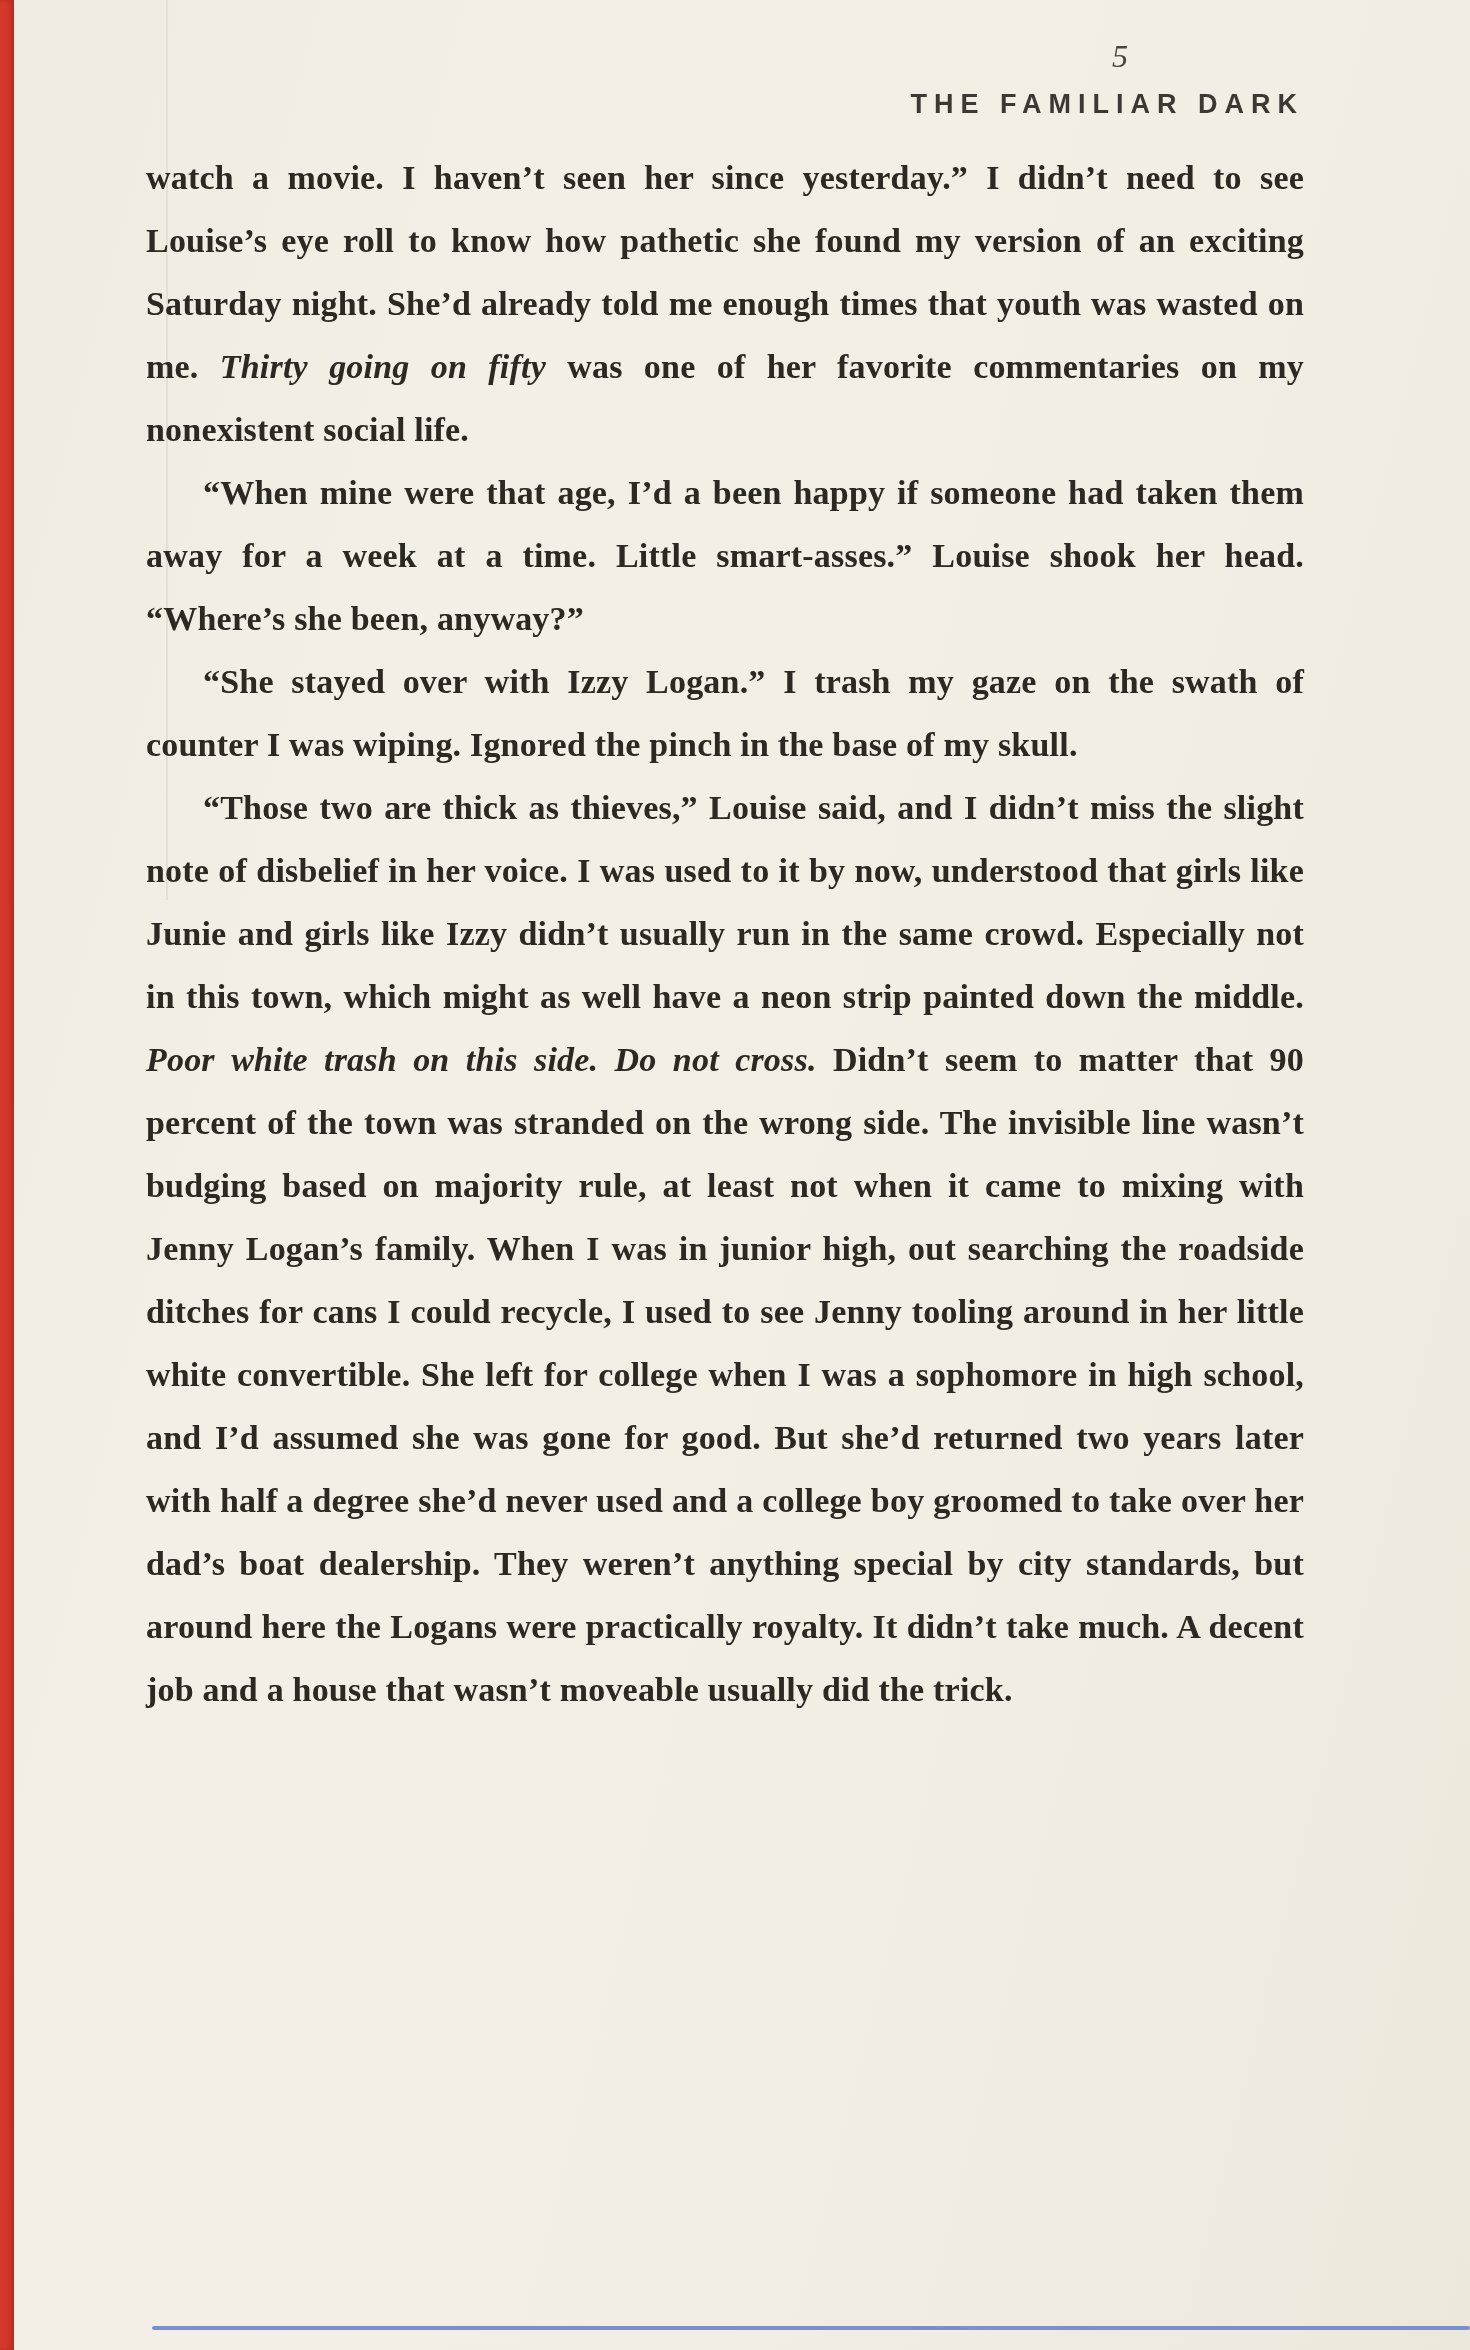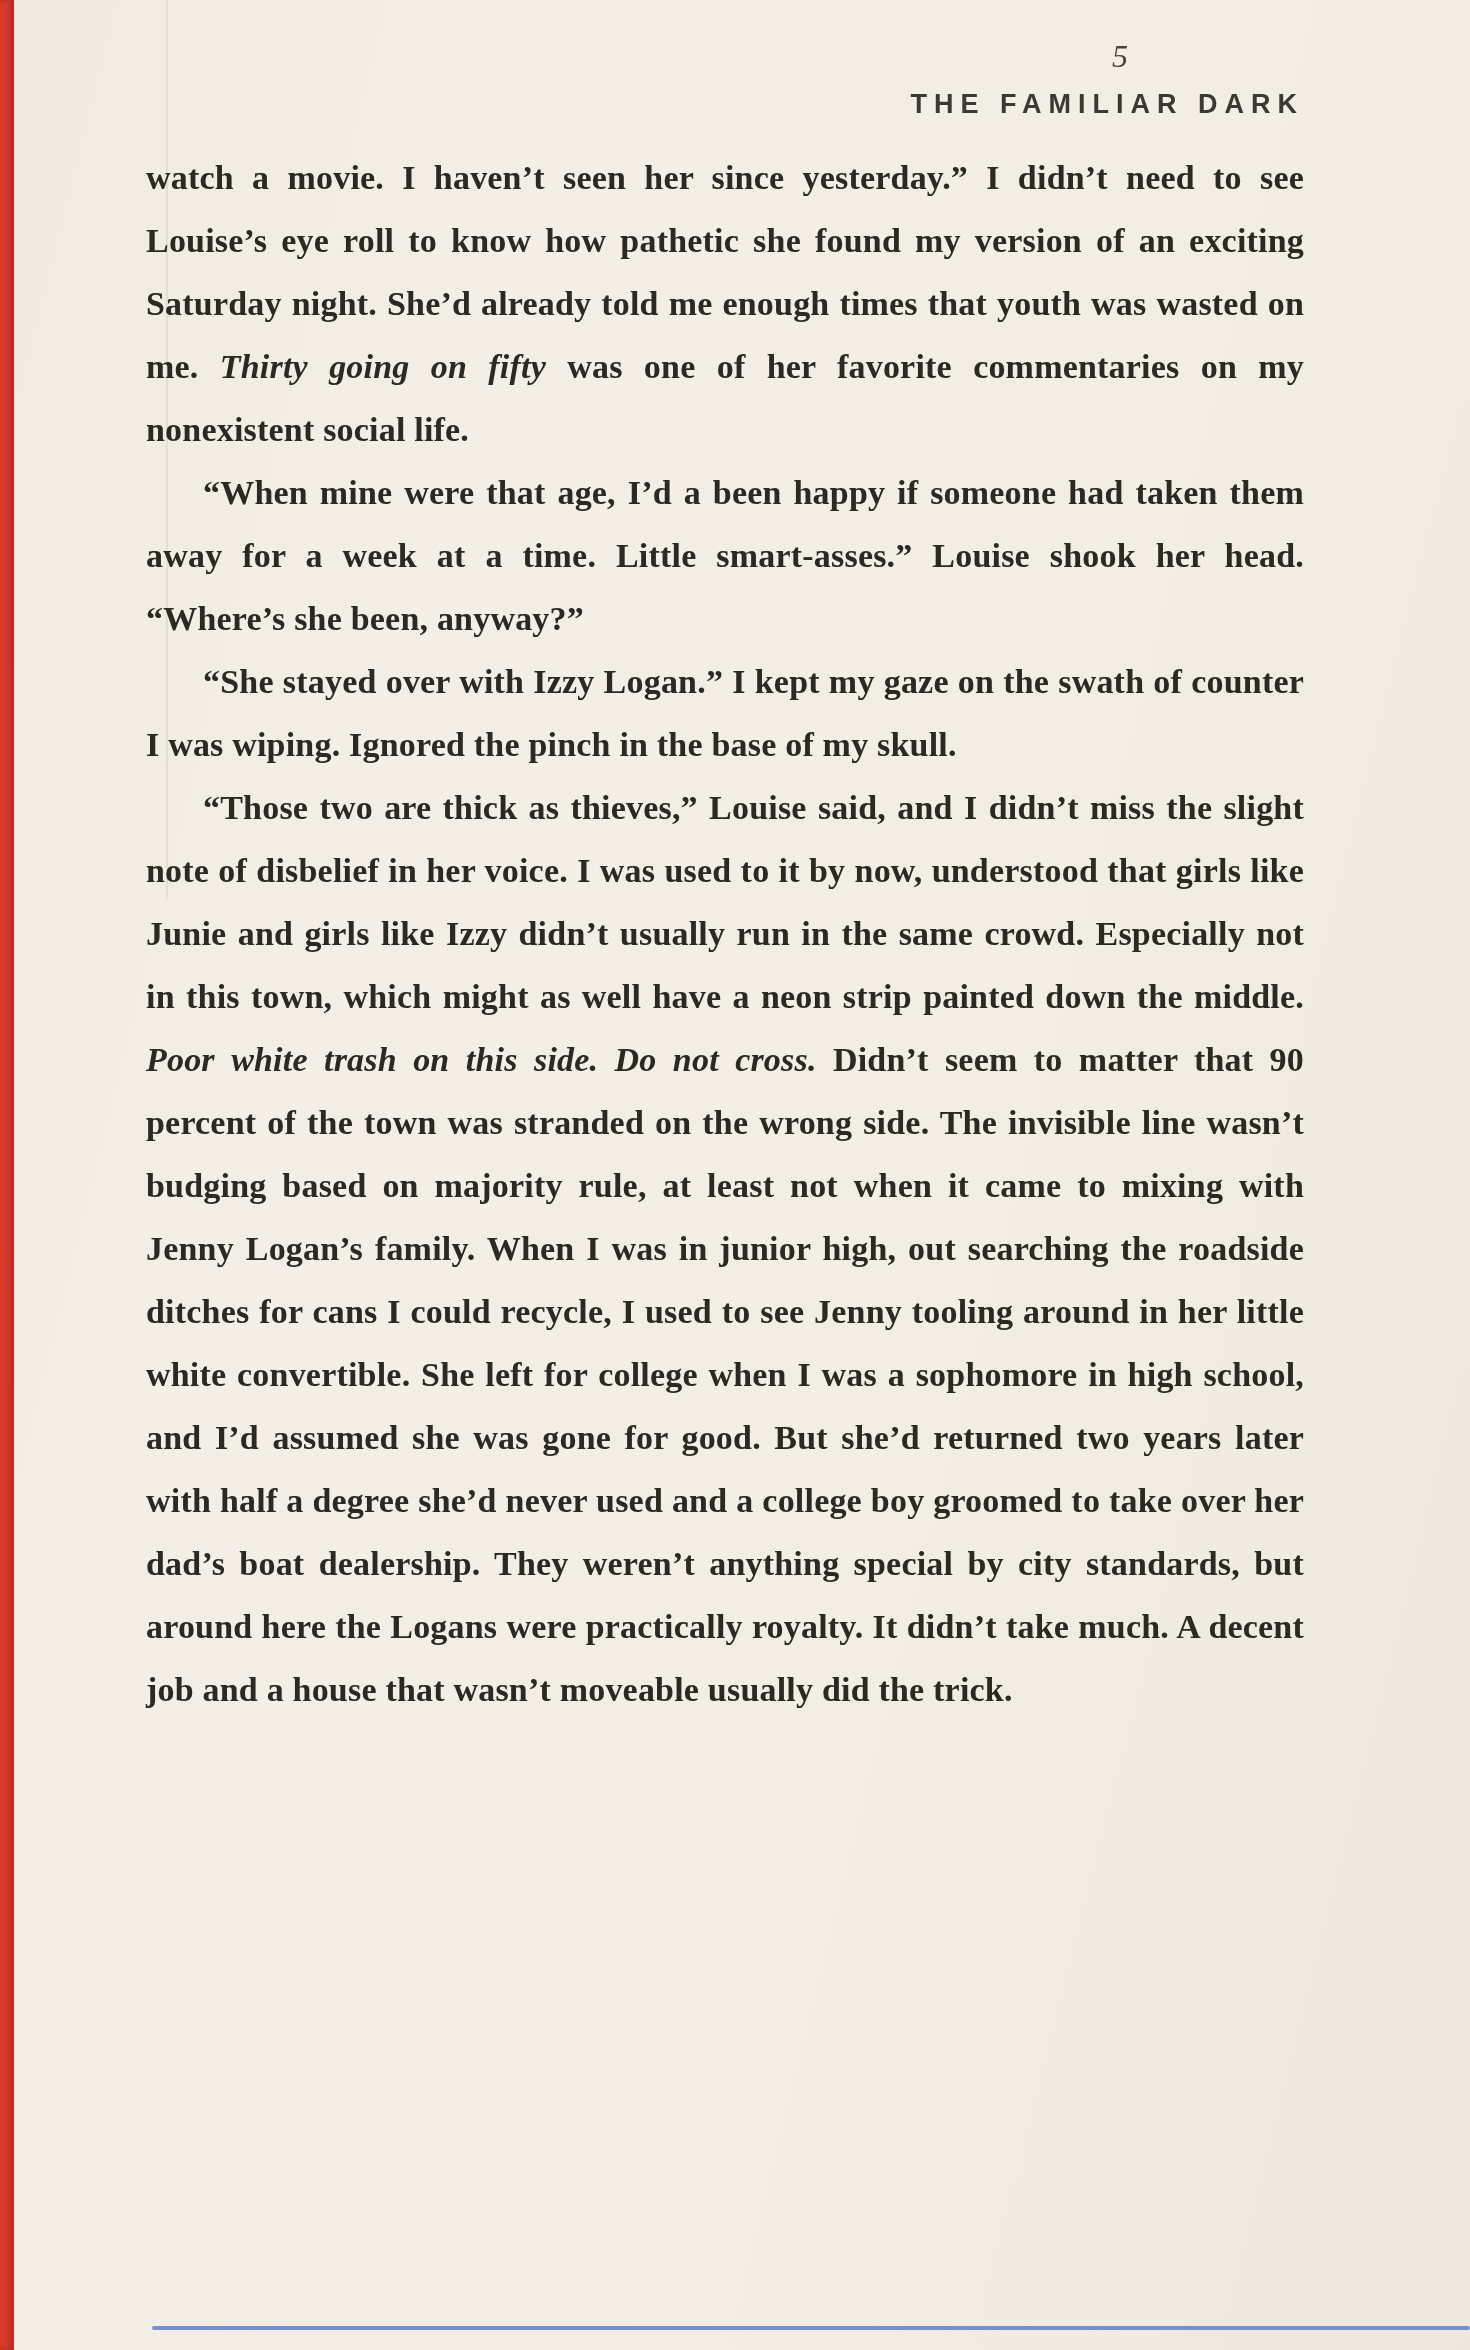--- a/index.html
+++ b/index.html
@@ -91,19 +91,19 @@
 
   <header class="running-head">
     <span>THE FAMILIAR DARK</span>
   </header>
 
   <span class="folio">5</span>
 
   <main class="body-text" style="color: rgb(44, 40, 34);">
       <p class="para"><span>watch a movie. I haven’t seen her since yesterday.” I didn’t need to see Louise’s eye roll to know how pathetic she found my version of an exciting Saturday night. She’d already told me enough times that youth was wasted on me. </span><span class="italic">Thirty going on fifty</span><span> was one of her favorite commentaries on my nonexistent social life.</span></p>
       <p class="para indent"><span>“When mine were that age, I’d a been happy if someone had taken them away for a week at a time. Little smart-asses.” Louise shook her head. “Where’s she been, anyway?”</span></p>
-      <p class="para indent"><span>“She stayed over with Izzy Logan.” I kept my gaze on the swath of counter I was wiping. Ignored the pinch in the base of my skull.</span></p>
+      <p class="para indent"><span>“She stayed over with Izzy Logan.” I trash my gaze on the swath of counter I was wiping. Ignored the pinch in the base of my skull.</span></p>
       <p class="para indent"><span>“Those two are thick as thieves,” Louise said, and I didn’t miss the slight note of disbelief in her voice. I was used to it by now, understood that girls like Junie and girls like Izzy didn’t usually run in the same crowd. Especially not in this town, which might as well have a neon strip painted down the middle. </span><span class="italic">Poor white trash on this side. Do not cross.</span><span> Didn’t seem to matter that 90 percent of the town was stranded on the wrong side. The invisible line wasn’t budging based on majority rule, at least not when it came to mixing with Jenny Logan’s family. When I was in junior high, out searching the roadside ditches for cans I could recycle, I used to see Jenny tooling around in her little white convertible. She left for college when I was a sophomore in high school, and I’d assumed she was gone for good. But she’d returned two years later with half a degree she’d never used and a college boy groomed to take over her dad’s boat dealership. They weren’t anything special by city standards, but around here the Logans were practically royalty. It didn’t take much. A decent job and a house that wasn’t moveable usually did the trick.</span></p>
     </main>
 
   <div class="bottom-line" style="background: rgb(91, 121, 204);"></div>
 
 </div>
 
 </body></html>

